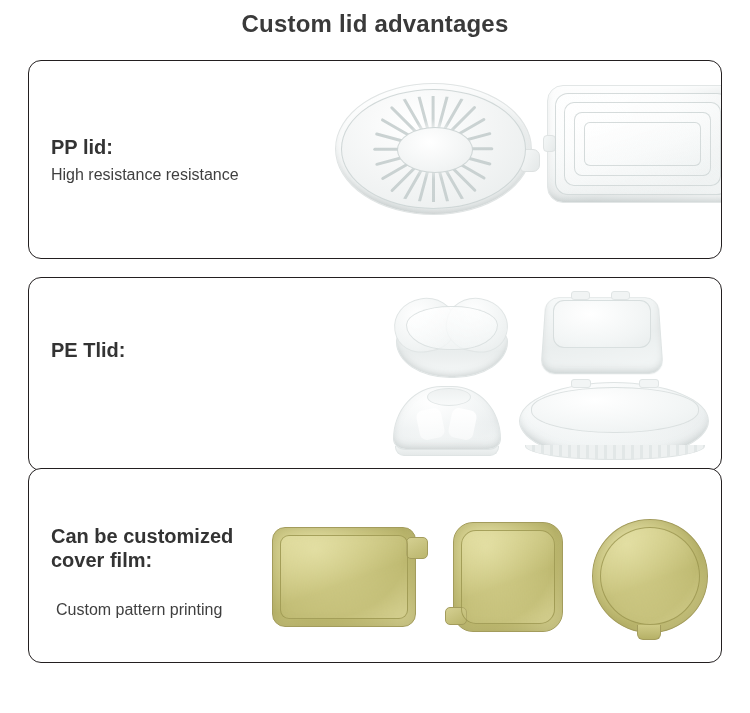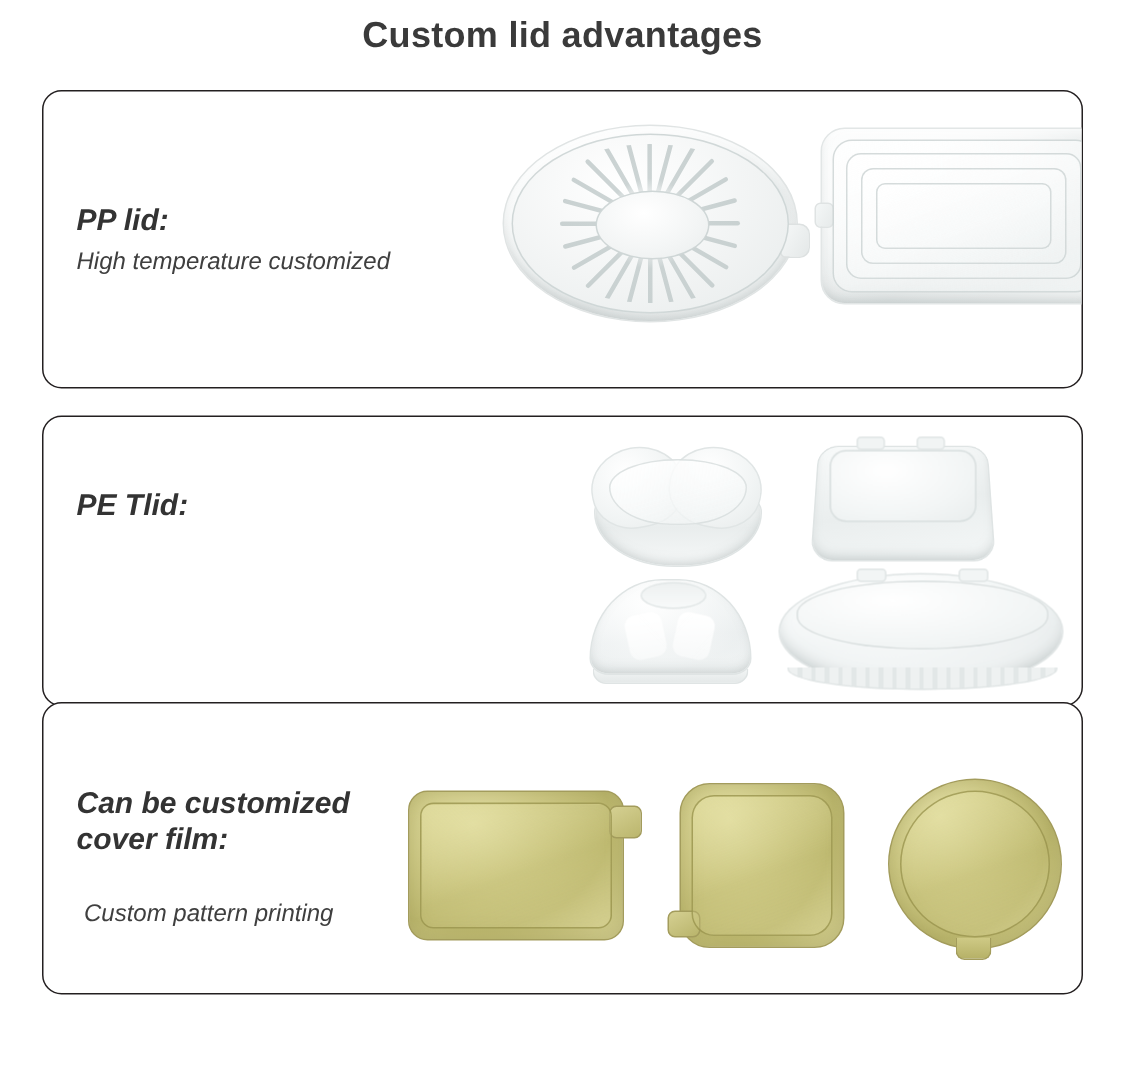--- a/index.html
+++ b/index.html
@@ -29,21 +29,20 @@
 
   .panel {
     position: absolute;
     left: 28px;
     width: 694px;
     border: 1px solid #231f20;
     border-radius: 13px;
     background: #ffffff;
     box-sizing: border-box;
     overflow: hidden;
-    font-style: italic;
   }
   #panel-pp  { top: 60px;  height: 199px; }
   #panel-pe  { top: 277px; height: 194px; }
   #panel-foil{ top: 468px; height: 195px; }
 
   .panel-text {
     position: absolute;
     left: 22px;
     color: #3c3c3c;
   }
@@ -56,21 +55,21 @@
   }
   .panel-desc {
     font-size: 16px;
     font-weight: normal;
     color: #3f3f3f;
     line-height: 1.45;
     white-space: pre-line;
     margin-top: 3px;
   }
   #pp-text   { top: 75px; }
-  #pe-text   { top: 48px; }
+  #pe-text   { top: 61px; }
   #foil-text { top: 56px; }
   #foil-text .panel-desc { margin-top: 26px; padding-left: 5px; }
 
   .art { position: absolute; }
 
   
   .plastic {
     background:
       radial-gradient(ellipse at 38% 26%, rgba(255,255,255,0.96) 0%, rgba(255,255,255,0.55) 42%, rgba(255,255,255,0.08) 70%),
       linear-gradient(150deg, #fbfcfc 0%, #eef1f1 38%, #e3e7e7 62%, #f4f6f6 100%);
@@ -307,21 +306,21 @@
 </style>
 </head>
 <body>
 
 <div id="page-title">Custom lid advantages</div>
 
 <div class="panel" id="panel-pp">
 
   <div class="panel-text" id="pp-text">
     <div class="panel-heading">PP lid:</div>
-    <div class="panel-desc">High temperature customized</div>
+    <div class="panel-desc">High resistance resistance</div>
   </div>
 
   <div class="art plastic" id="pp-round">
     <div class="tab"></div>
     <div class="rim"></div>
     <div class="ribs">
       <div class="rib" style="transform:rotate(0deg) translateY(14px)"></div>
       <div class="rib" style="transform:rotate(15deg) translateY(14px)"></div>
       <div class="rib" style="transform:rotate(30deg) translateY(14px)"></div>
       <div class="rib" style="transform:rotate(45deg) translateY(14px)"></div>

